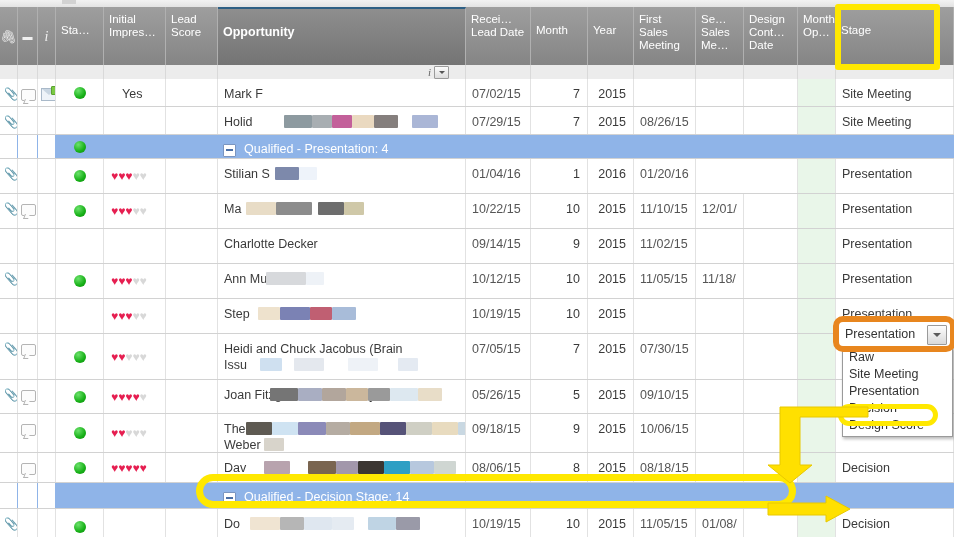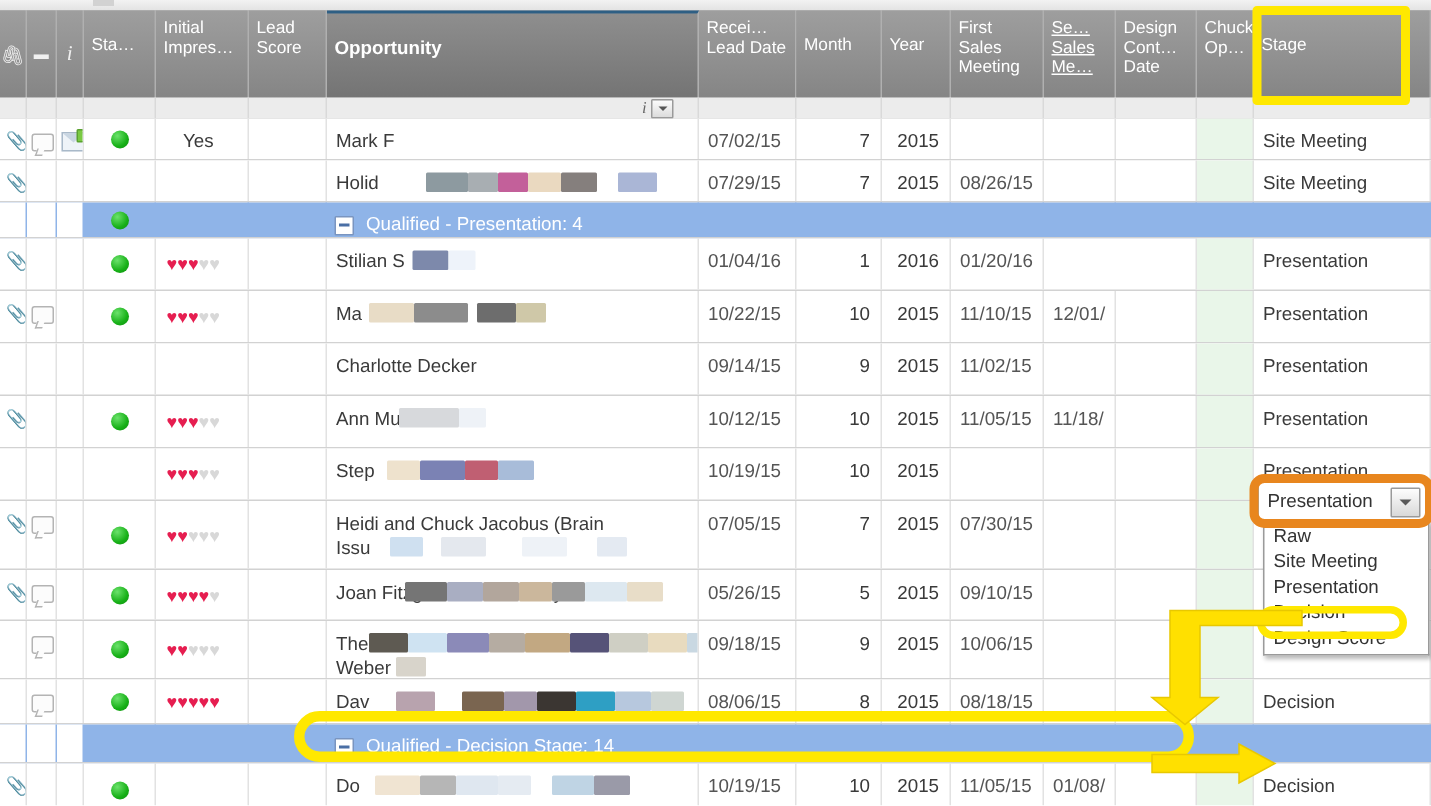--- a/index.html
+++ b/index.html
@@ -128,23 +128,23 @@
         <span class="hglyph i">i</span>
       </div>
       <div class="hcell mid" style="left: 56px; width: 48px;"><span style="white-space: normal;">Sta…</span></div>
       <div class="hcell" style="left: 104px; width: 62px;"><span style="white-space: normal;">Initial Impres…</span></div>
       <div class="hcell" style="left: 166px; width: 52px;"><span style="white-space: normal;">Lead Score</span></div>
       <div class="hcell active" style="left: 218px; width: 248px;"><span style="white-space: normal;">Opportunity</span></div>
       <div class="hcell" style="left: 466px; width: 65px;"><span style="white-space: normal;">Recei… Lead Date</span></div>
       <div class="hcell mid" style="left: 531px; width: 57px;"><span style="white-space: normal;">Month</span></div>
       <div class="hcell mid" style="left: 588px; width: 46px;"><span style="white-space: normal;">Year</span></div>
       <div class="hcell" style="left: 634px; width: 62px;"><span style="white-space: normal;">First Sales Meeting</span></div>
-      <div class="hcell" style="left: 696px; width: 48px; text-decoration: underline;"><span style="white-space: normal;">Se… Sales Me…</span></div>
+      <div class="hcell" style="left: 696px; width: 48px;"><span style="white-space: normal;">Se… Sales Me…</span></div>
       <div class="hcell" style="left: 744px; width: 54px;"><span style="white-space: normal;">Design Cont… Date</span></div>
-      <div class="hcell" style="left: 798px; width: 38px;"><span style="white-space: normal;">Chuck Op…</span></div>
+      <div class="hcell" style="left: 798px; width: 38px;"><span style="white-space: normal;">Month Op…</span></div>
       <div class="hcell mid" style="left: 836px; width: 118px;"><span style="white-space: normal;">Stage</span></div>
     </div>
 
   <div class="subhdr" id="subhdr">
     <div class="subtools" style="left:428px;width:36px;">
       <span class="ii">i</span>
       <span class="minibtn">
           <span class="car"></span>
         </span>
     </div>

